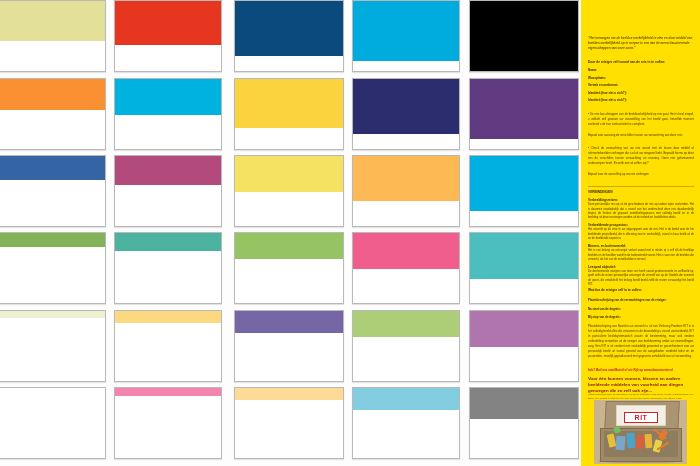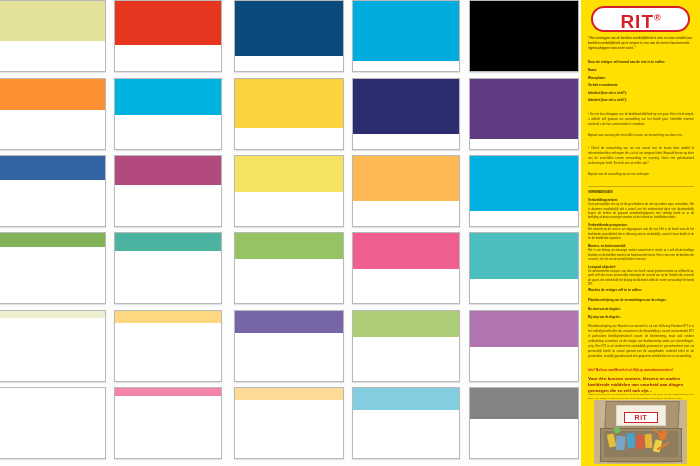--- a/index.html
+++ b/index.html
@@ -288,26 +288,20 @@
         <div class="swatch-card" title="grey" style="left: 469px; width: 110px;">
           <div class="swatch-chip" style="height: 33px; background: rgb(131, 131, 131);"></div>
           <div class="swatch-white" style="height: 39px;"></div>
         </div>
       </div>
     </div>
 
   <div class="leaflet">
     <div class="leaflet-inner">
 
-      <div class="logo-wrap">
-        <div class="logo-plate"></div>
-        <div class="logo-text">
-          <span>RIT</span><sup>®</sup>
-        </div>
-      </div>
 
       <div class="lf-quote">"Het vermogen om de beeldse werkelijkheid te zien en door middel van beelden werkelijkheid op te roepen is een van de meest fascinerende eigenschappen van onze soort."</div>
 
       <div class="lf-lead" style="top:60px;">Door de reiziger zelf vooraf aan de reis in te vullen:</div>
 
       <div class="lf-fieldlist" id="field-list" style="top:67px;">
           <div>Naam:</div>
           <div>Woonplaats:</div>
           <div>Vertrek en aankomst:</div>
           <div>Identiteit (hoe ziet u zich?):</div>

